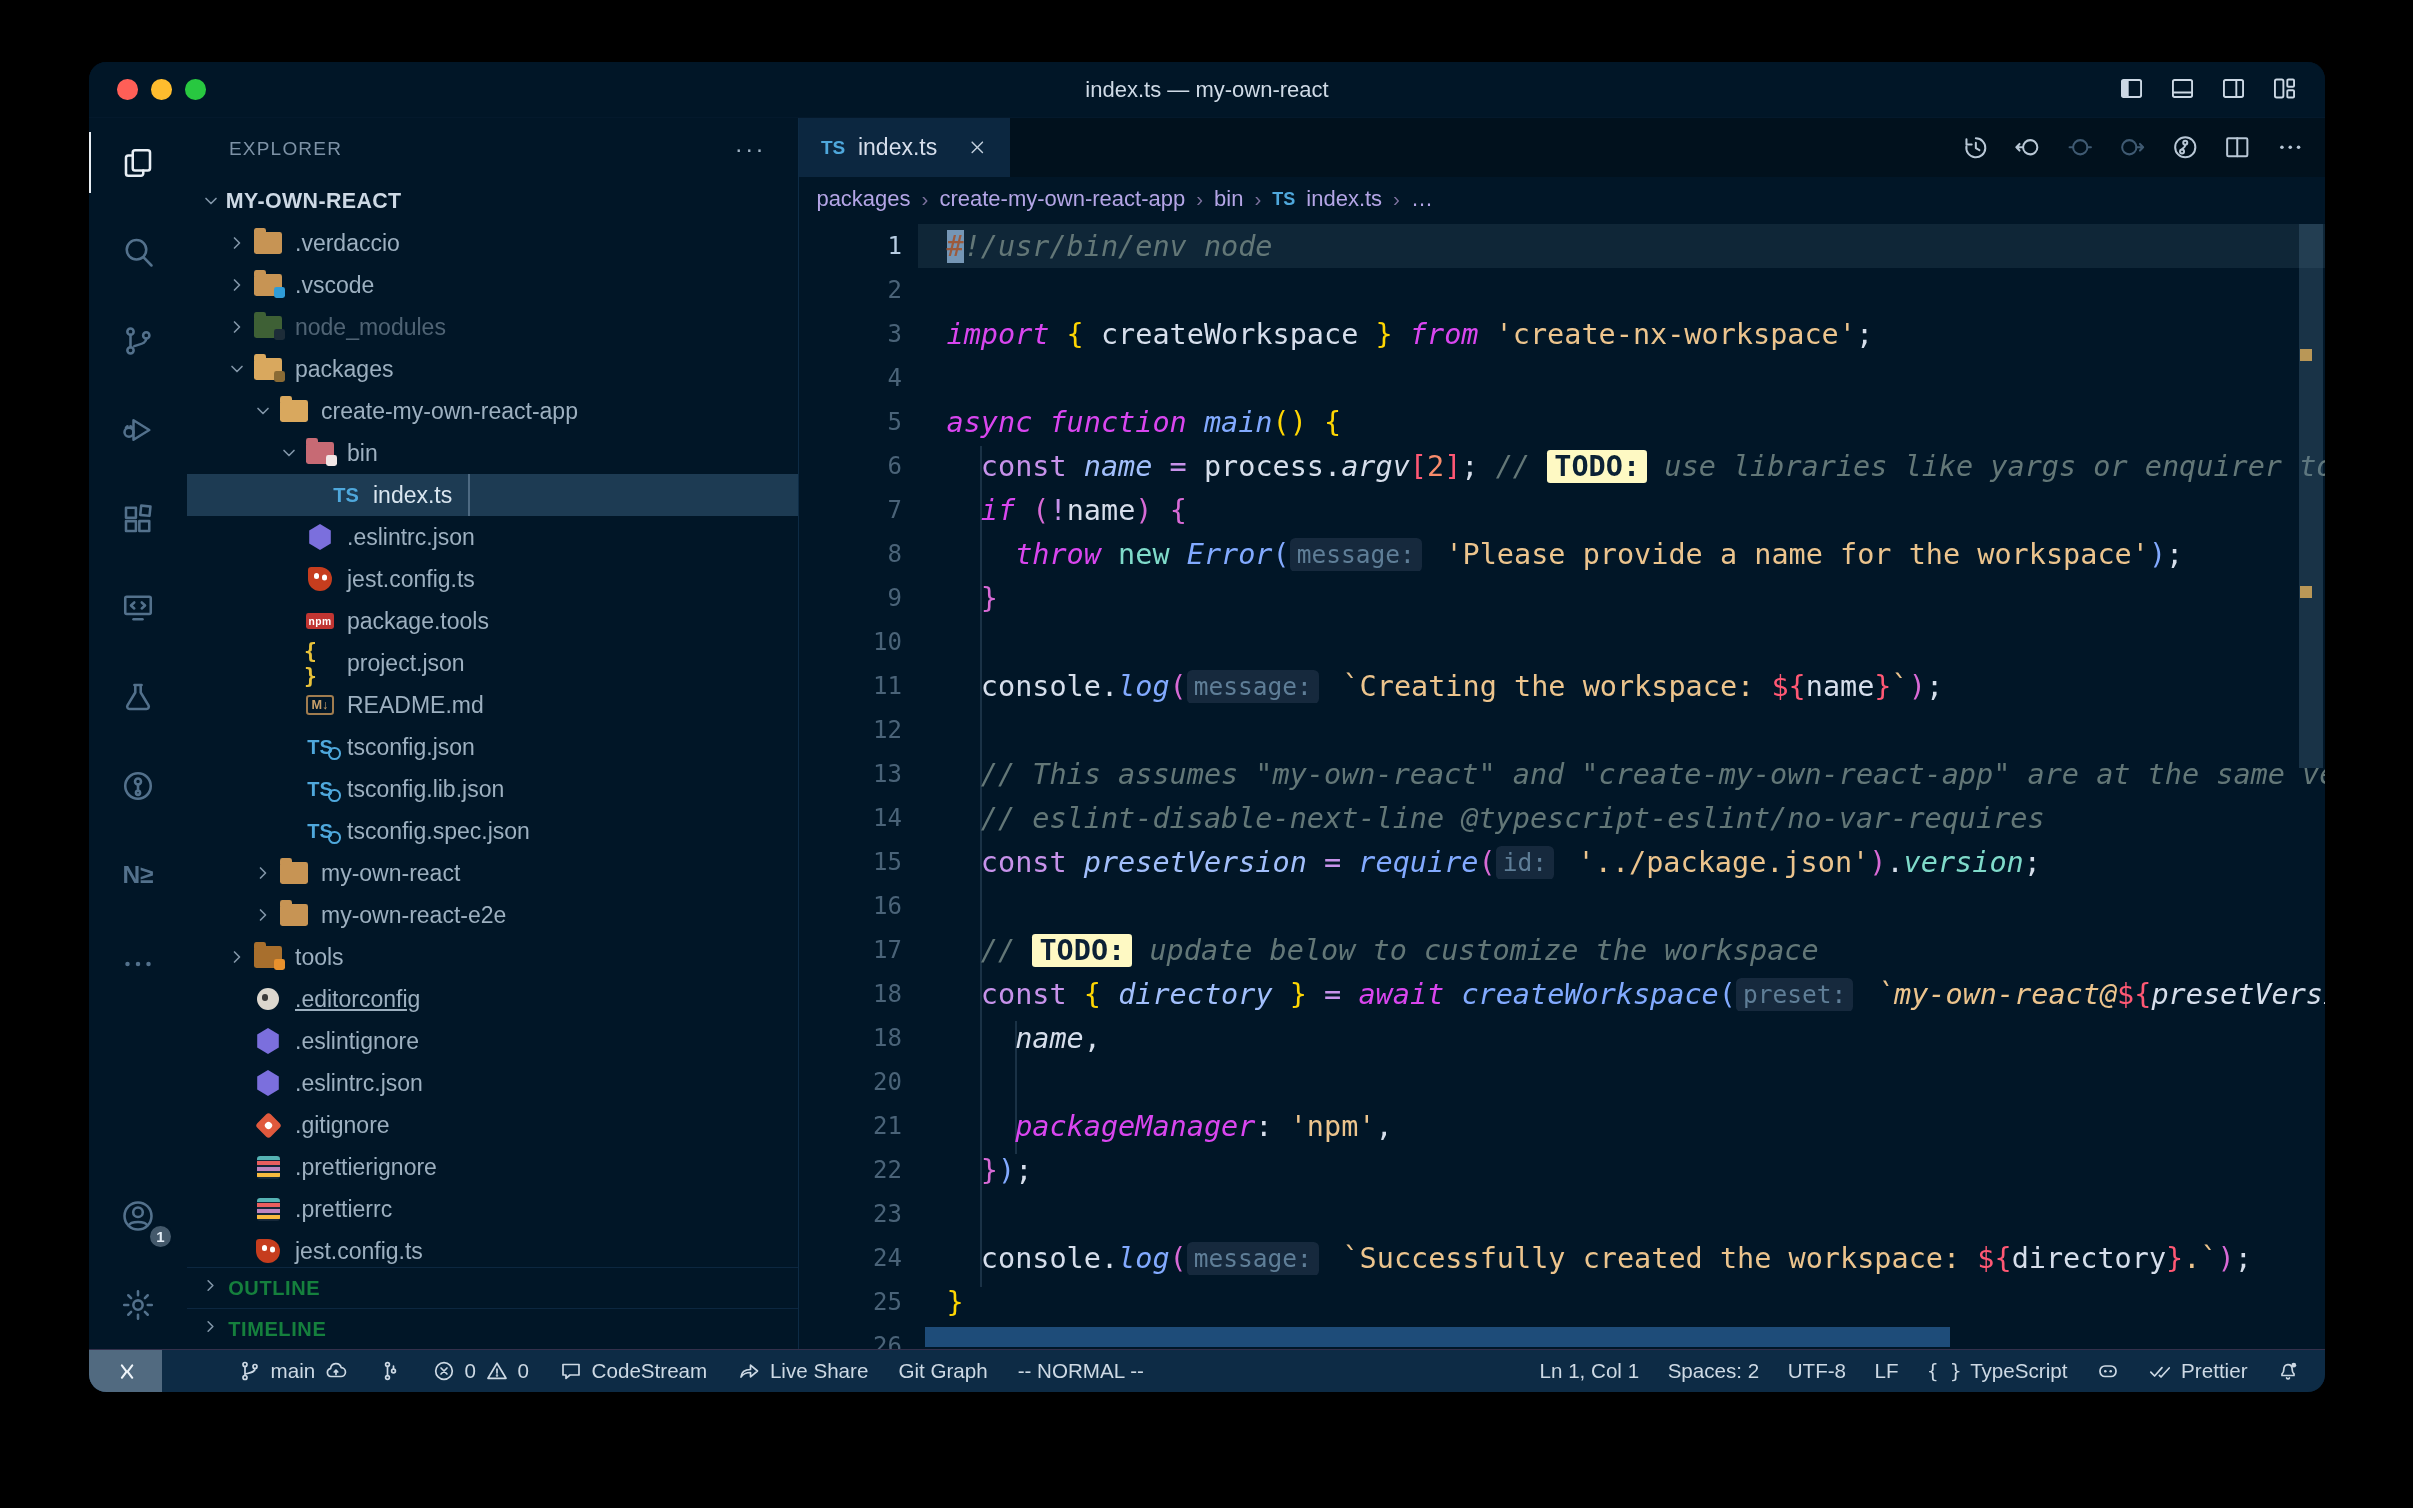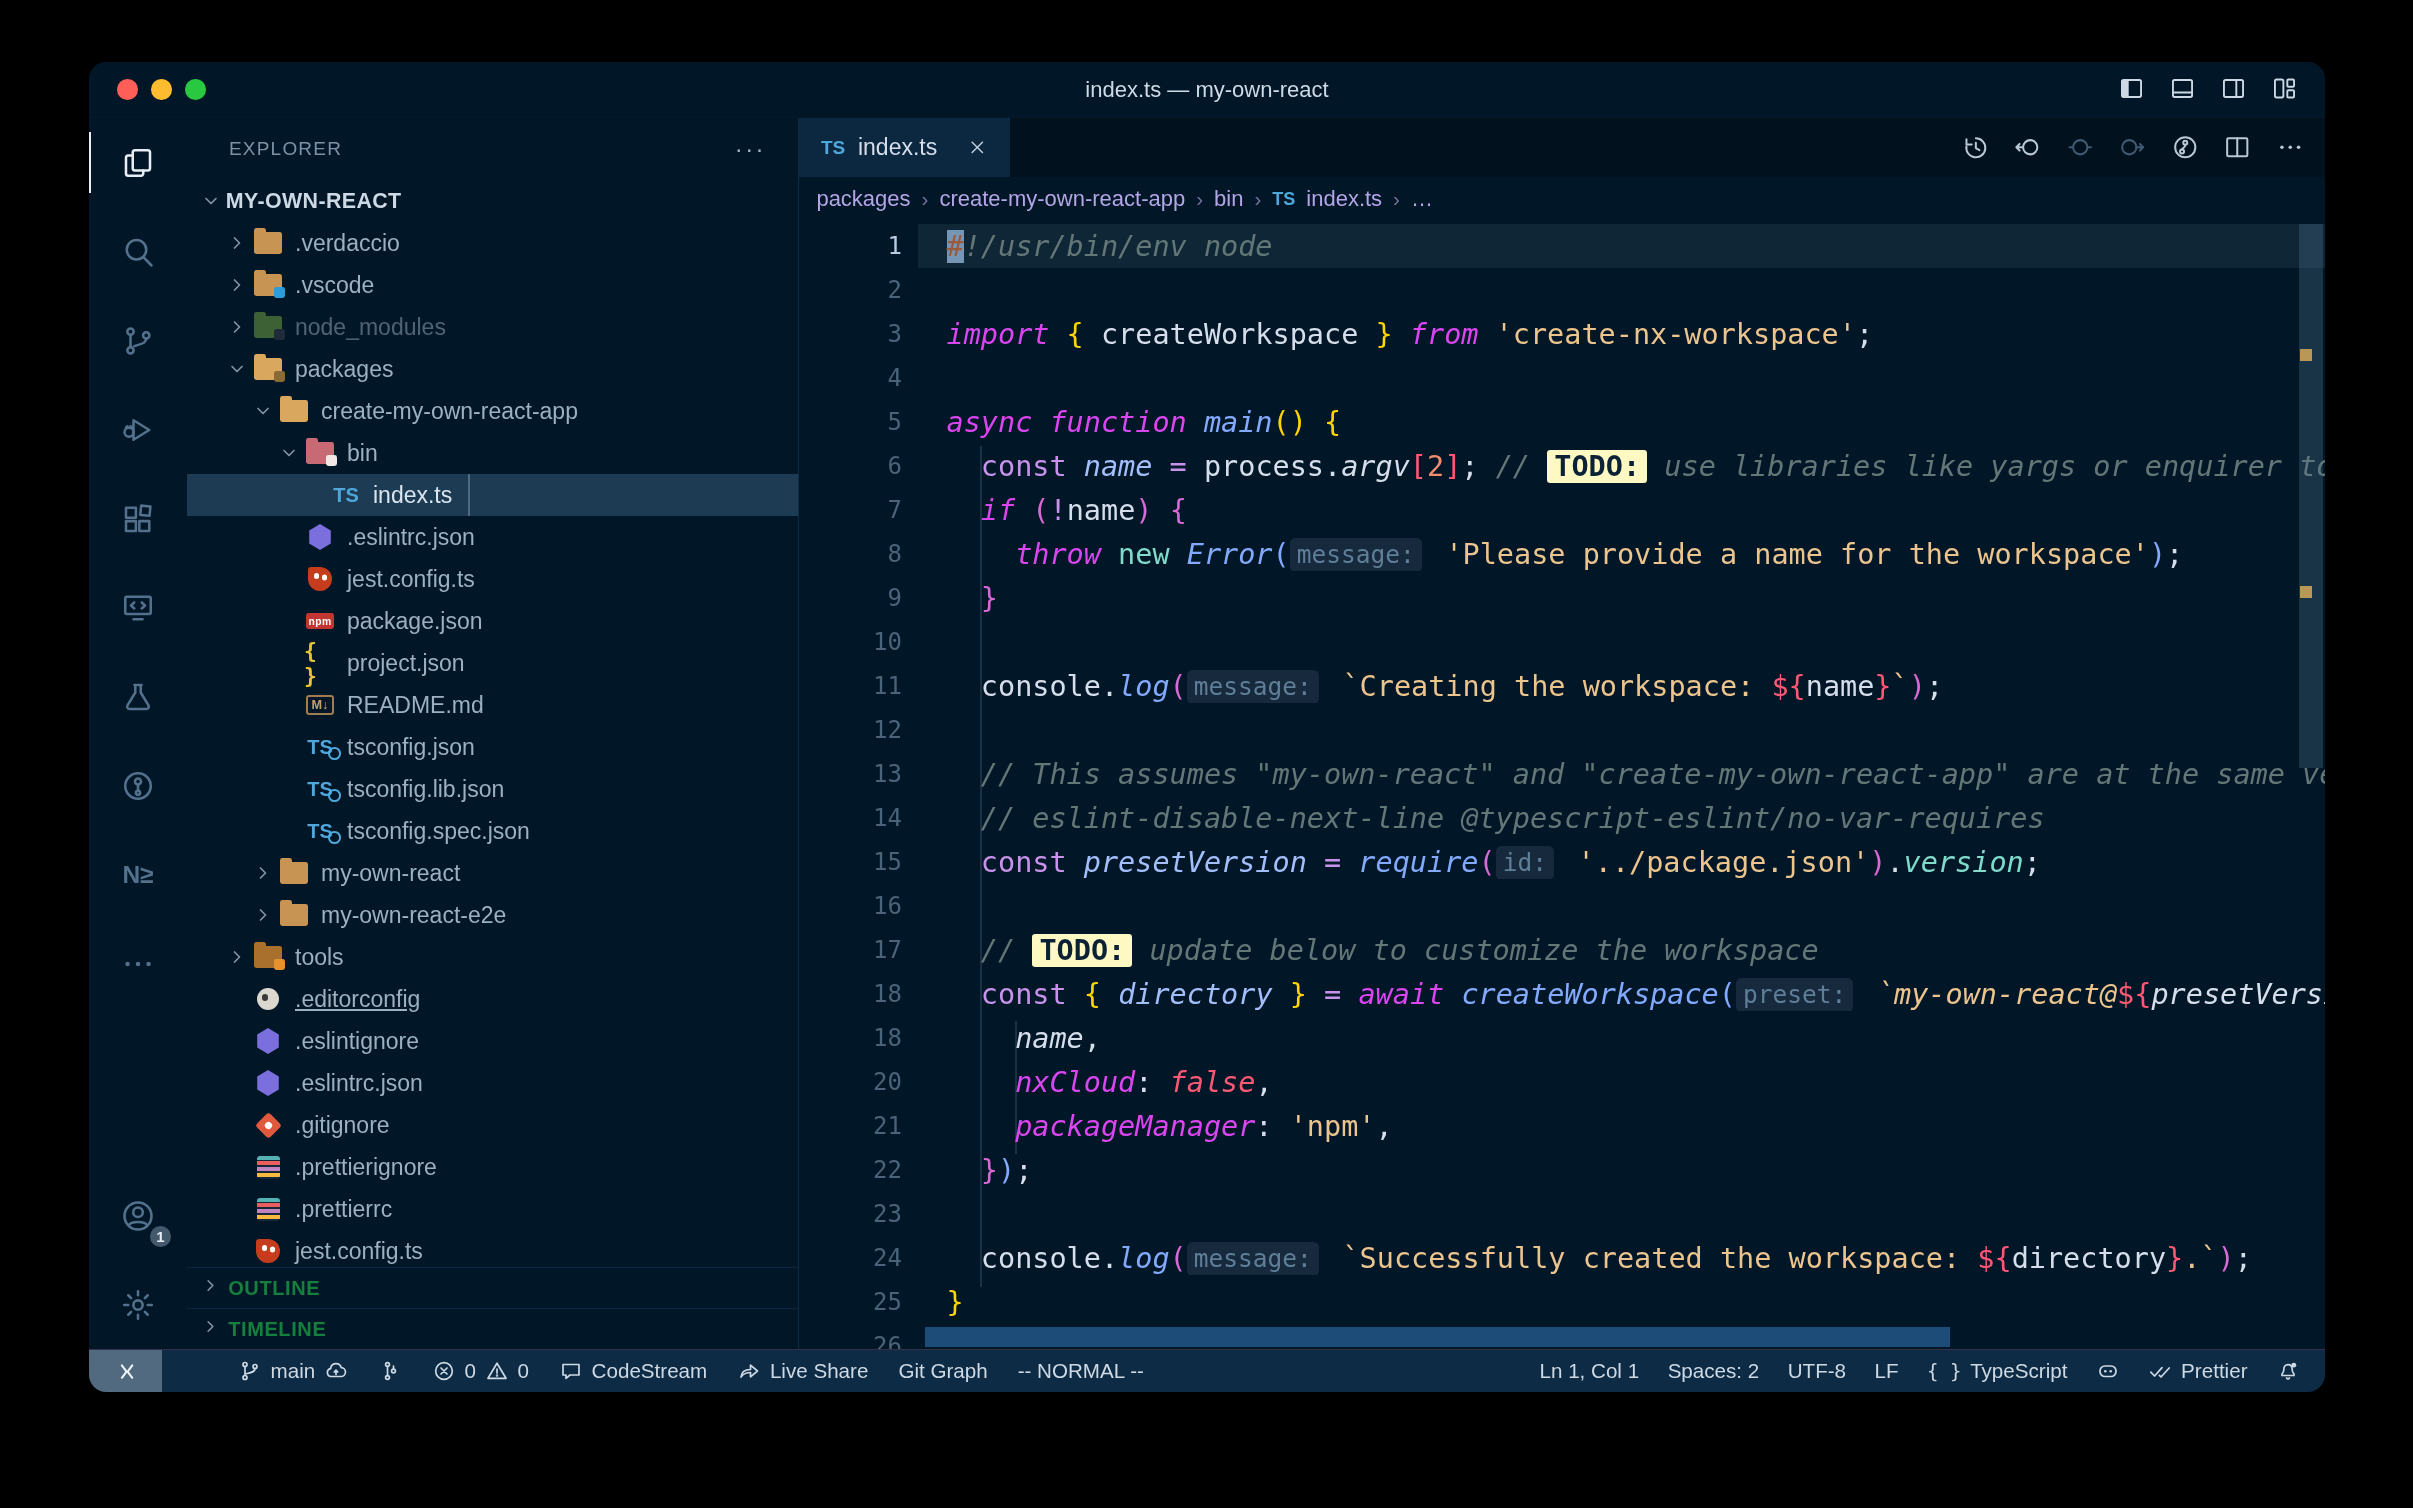--- a/index.html
+++ b/index.html
@@ -337,21 +337,21 @@
             <span class="ficon">
               <span class="jest"></span>
             </span>
             <span class="lbl">jest.config.ts</span>
           </div>
           <div class="trow" style="padding-left: 87px;">
             <span class="chev"></span>
             <span class="ficon">
               <span class="npmB">npm</span>
             </span>
-            <span class="lbl">package.json</span>
+            <span class="lbl">package.tools</span>
           </div>
           <div class="trow" style="padding-left: 87px;">
             <span class="chev"></span>
             <span class="ficon">
               <span class="bracesY">{ }</span>
             </span>
             <span class="lbl">project.json</span>
           </div>
           <div class="trow" style="padding-left: 87px;">
             <span class="chev"></span>
@@ -628,21 +628,20 @@
             <div class="cl">
               <span class="g">18</span>
               <span class="c"><span class="tk-fg">  </span><span class="tk-kw">const </span><span class="tk-gold">{</span><span class="tk-fg"> </span><span class="tk-var">directory</span><span class="tk-fg"> </span><span class="tk-gold">}</span><span class="tk-fg"> </span><span class="tk-kw">=</span><span class="tk-fg"> </span><span class="tk-kwi">await </span><span class="tk-fn">createWorkspace</span><span class="tk-blue">(</span><span class="tk-inlay">preset:</span><span class="tk-fg"> </span><span class="tk-stri">`my-own-react@</span><span class="tk-red">${</span><span class="tk-fgi">presetVersion</span></span>
             </div>
             <div class="cl">
               <span class="g">18</span>
               <span class="c"><span class="tk-fg">    </span><span class="tk-fgi">name</span><span class="tk-fg">,</span></span>
             </div>
             <div class="cl">
               <span class="g">20</span>
-              <span class="c"><span class="tk-fg">    </span><span class="tk-kwi">nxCloud</span><span class="tk-fg">: </span><span class="tk-redi">false</span><span class="tk-fg">,</span></span>
             </div>
             <div class="cl">
               <span class="g">21</span>
               <span class="c"><span class="tk-fg">    </span><span class="tk-kwi">packageManager</span><span class="tk-fg">: </span><span class="tk-str">'npm'</span><span class="tk-fg">,</span></span>
             </div>
             <div class="cl">
               <span class="g">22</span>
               <span class="c"><span class="tk-fg">  </span><span class="tk-pink">}</span><span class="tk-blue">)</span><span class="tk-fg">;</span></span>
             </div>
             <div class="cl">

